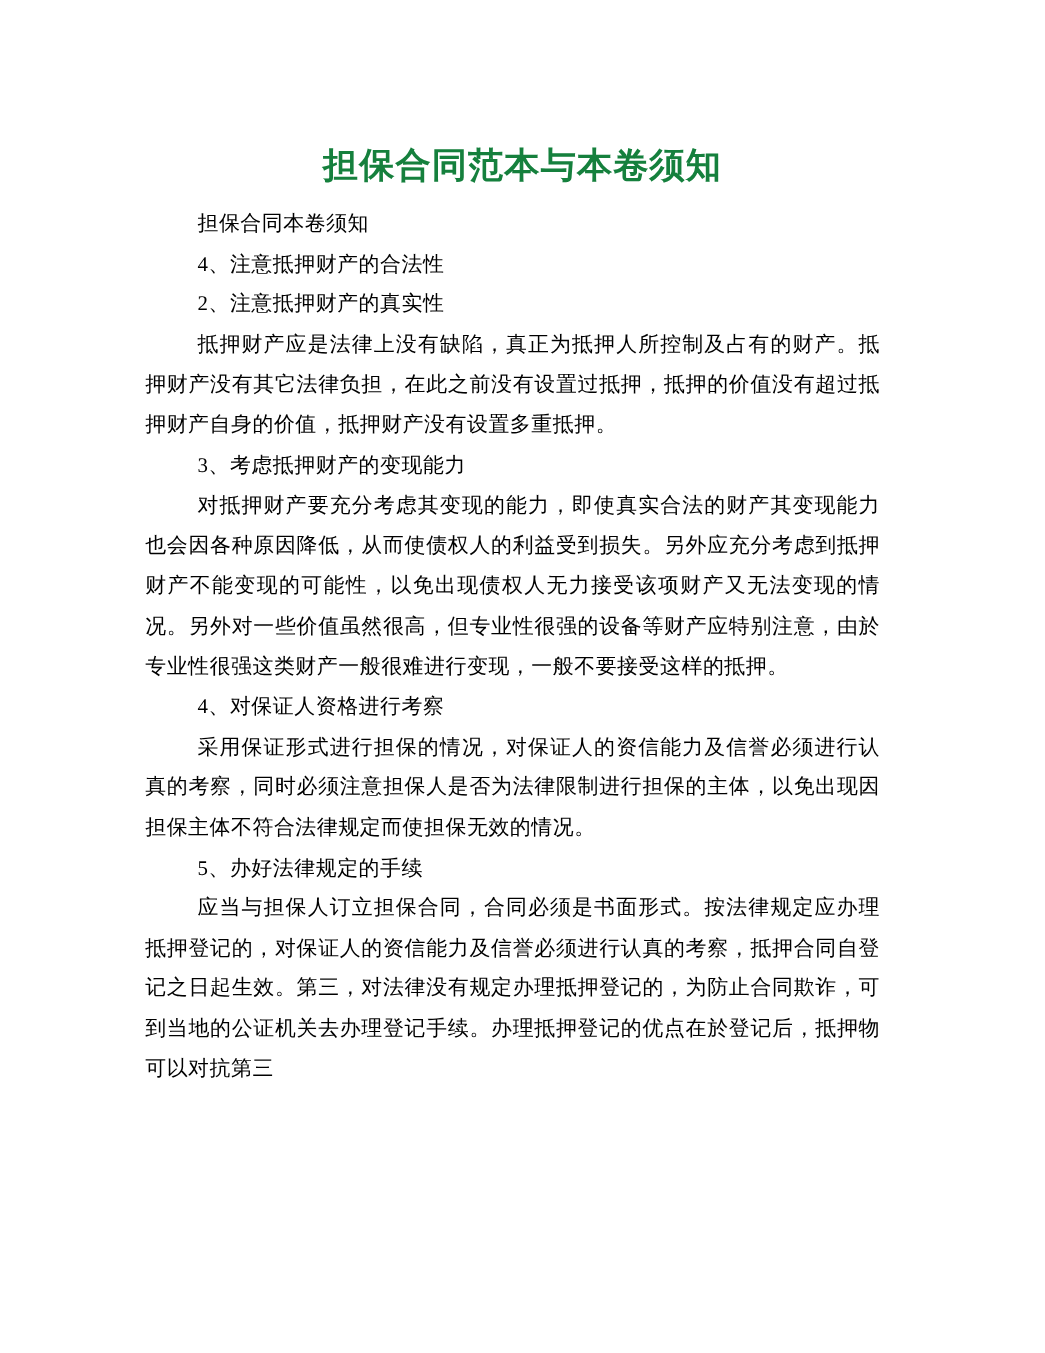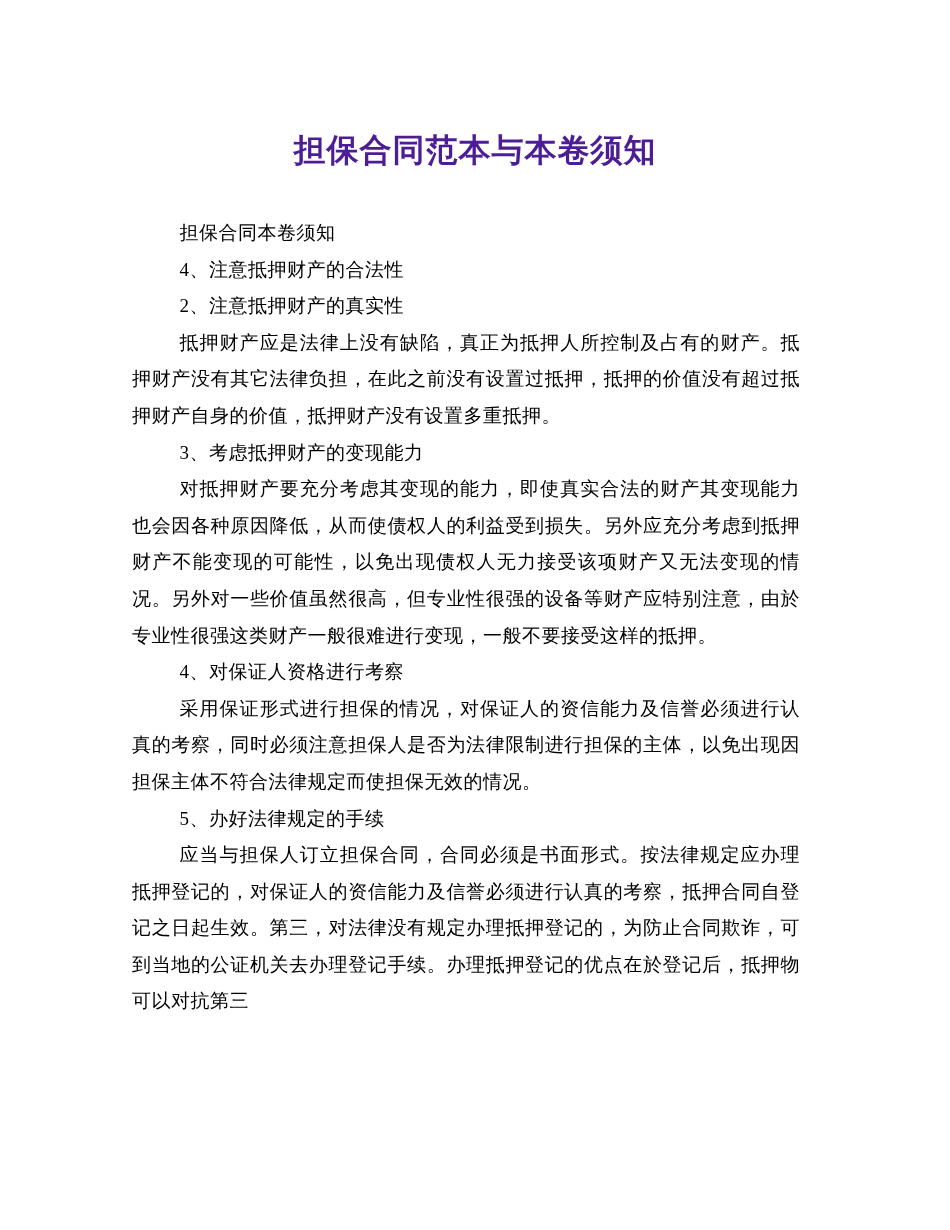--- a/index.html
+++ b/index.html
@@ -19,40 +19,40 @@
   .doc-title {
     margin: 0;
     padding-top: 130px;
     text-align: center;
     font-size: 32px;
     line-height: 40px;
     font-weight: bold;
     letter-spacing: 1px;
   }
   .doc-body {
-    margin-top: 45px;
+    margin-top: 16px;
     margin-left: 132px;
     width: 668px;
   }
   .para {
     margin: 0;
     font-size: 19px;
     line-height: 36.6px;
     text-align: justify;
     text-justify: inter-ideograph;
     text-indent: 2.5em;
     letter-spacing: 0.5px;
     word-break: break-all;
   }
 </style>
 </head>
 <body>
 
 <div class="page">
-  <h1 class="doc-title" style="color: #4c1d95;">担保合同范本与本卷须知</h1>
+  <h1 class="doc-title" style="color: #15803d;">担保合同范本与本卷须知</h1>
 
   <div class="doc-body">
     <p class="para">担保合同本卷须知</p>
     <p class="para">4、注意抵押财产的合法性</p>
     <p class="para">2、注意抵押财产的真实性</p>
     <p class="para">抵押财产应是法律上没有缺陷，真正为抵押人所控制及占有的财产。抵押财产没有其它法律负担，在此之前没有设置过抵押，抵押的价值没有超过抵押财产自身的价值，抵押财产没有设置多重抵押。</p>
     <p class="para">3、考虑抵押财产的变现能力</p>
     <p class="para">对抵押财产要充分考虑其变现的能力，即使真实合法的财产其变现能力也会因各种原因降低，从而使债权人的利益受到损失。另外应充分考虑到抵押财产不能变现的可能性，以免出现债权人无力接受该项财产又无法变现的情况。另外对一些价值虽然很高，但专业性很强的设备等财产应特别注意，由於专业性很强这类财产一般很难进行变现，一般不要接受这样的抵押。</p>
     <p class="para">4、对保证人资格进行考察</p>
     <p class="para">采用保证形式进行担保的情况，对保证人的资信能力及信誉必须进行认真的考察，同时必须注意担保人是否为法律限制进行担保的主体，以免出现因担保主体不符合法律规定而使担保无效的情况。</p>

